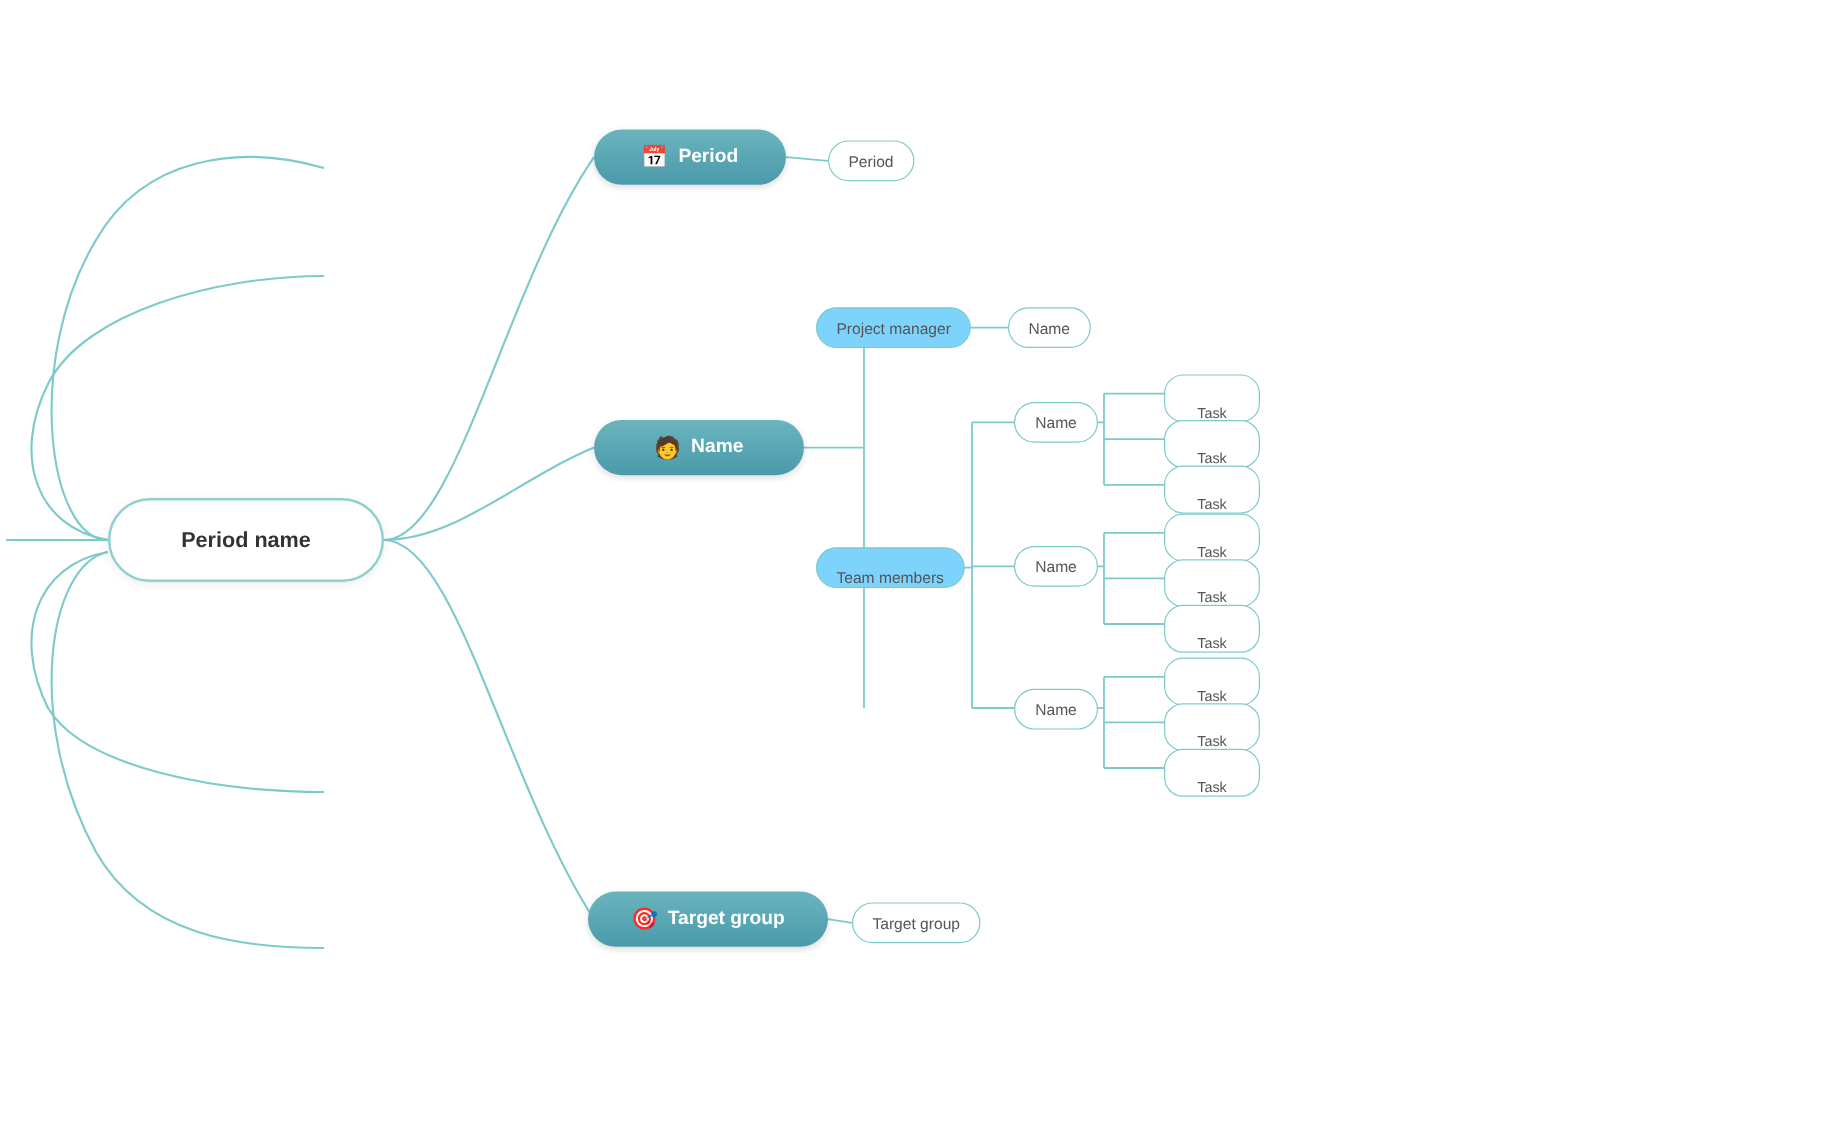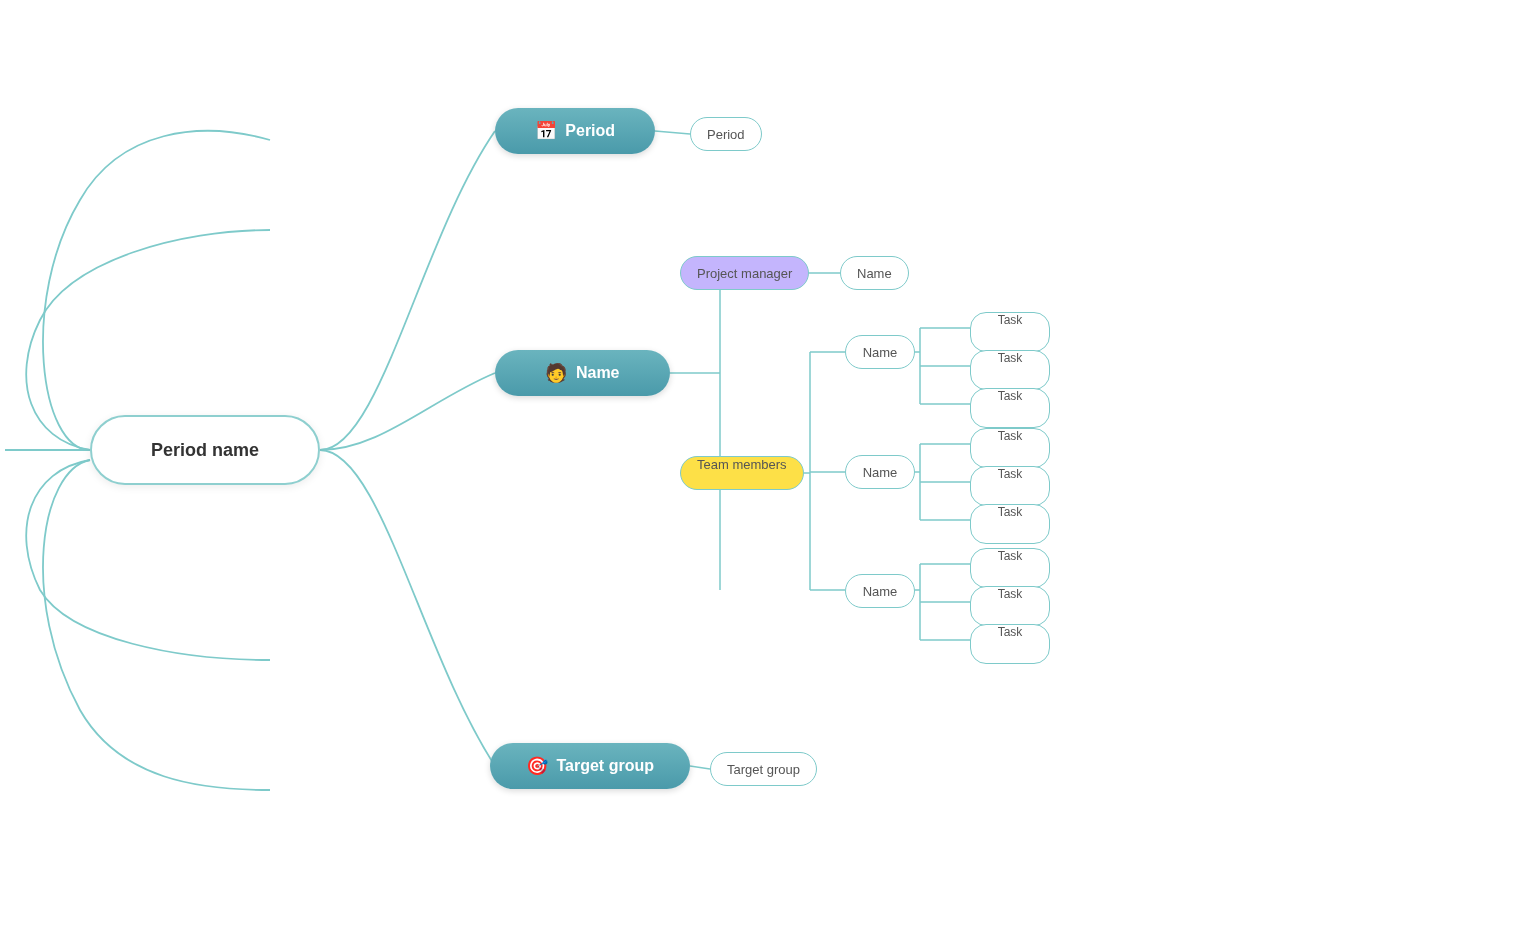--- a/index.html
+++ b/index.html
@@ -106,21 +106,21 @@
       height: 40px;
       border-radius: 16px;
       background: #fff;
       border: 1.5px solid #7ecaca;
       color: #555;
       font-size: 12px;
       padding: 0 18px;
       white-space: nowrap;
       width: 80px;
       display: flex;
-      align-items: flex-start;
+      align-items: flex-end;
       justify-content: center;
     }
 
     
     .task-1-1 { left: 970px; top: 312px; }
     .task-1-2 { left: 970px; top: 350px; }
     .task-1-3 { left: 970px; top: 388px; }
 
     
     .task-2-1 { left: 970px; top: 428px; }
@@ -225,29 +225,29 @@
 
 <div class="node node-pill node-target">
   <span class="node-icon">🎯</span>
   <span>Target group</span>
 </div>
 
 <div class="node node-outline node-target-child" style="position:absolute; left:710px; top:752px; height:34px; border-radius:17px; background:#fff; border:1.5px solid #7ecaca; color:#555; font-size:13px; padding:0 16px; display:flex; align-items:center;">
   <span>Target group</span>
 </div>
 
-<div class="node node-outline" style="position:absolute; left:680px; top:256px; height:34px; border-radius:17px; background:#c4b5fd; border:1.5px solid #7ecaca; color:#555; font-size:13px; padding:0 16px; display:flex; align-items:center;">
+<div class="node node-outline" style="position:absolute; left:680px; top:256px; height:34px; border-radius:17px; background:#7dd3fc; border:1.5px solid #7ecaca; color:#555; font-size:13px; padding:0 16px; display:flex; align-items:center;">
   <span>Project manager</span>
 </div>
 
 <div class="node node-outline" style="position:absolute; left:840px; top:256px; height:34px; border-radius:17px; background:#fff; border:1.5px solid #7ecaca; color:#555; font-size:13px; padding:0 16px; display:flex; align-items:center;">
   <span>Name</span>
 </div>
 
-<div class="node node-outline" style="position:absolute; left:680px; top:456px; height:34px; border-radius:17px; background:#fde047; border:1.5px solid #7ecaca; color:#555; font-size:13px; padding:0 16px; display:flex; align-items:flex-start;">
+<div class="node node-outline" style="position:absolute; left:680px; top:456px; height:34px; border-radius:17px; background:#7dd3fc; border:1.5px solid #7ecaca; color:#555; font-size:13px; padding:0 16px; display:flex; align-items:flex-end;">
   <span>Team members</span>
 </div>
 
 <div class="node node-outline" style="position:absolute; left:845px; top:335px; height:34px; border-radius:17px; background:#fff; border:1.5px solid #7ecaca; color:#555; font-size:13px; padding:0 16px; display:flex; align-items:center; min-width:70px; justify-content:center;">
   <span>Name</span>
 </div>
 
 <div class="node node-outline" style="position:absolute; left:845px; top:455px; height:34px; border-radius:17px; background:#fff; border:1.5px solid #7ecaca; color:#555; font-size:13px; padding:0 16px; display:flex; align-items:center; min-width:70px; justify-content:center;">
   <span>Name</span>
 </div>

